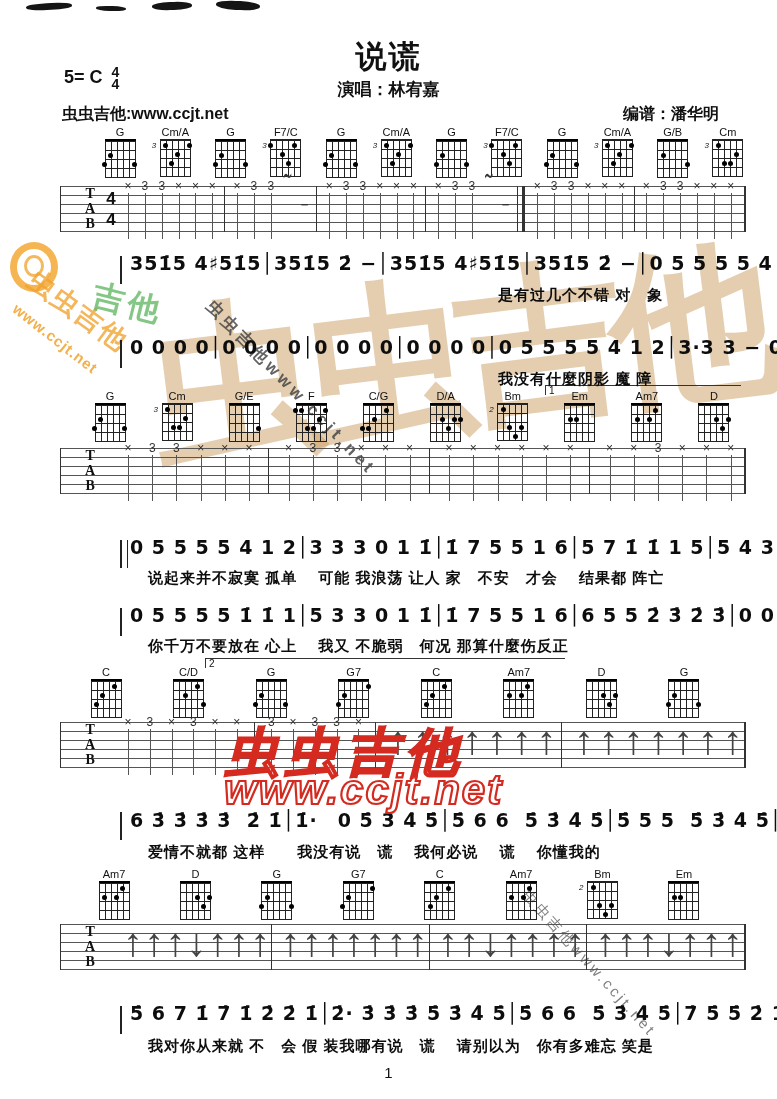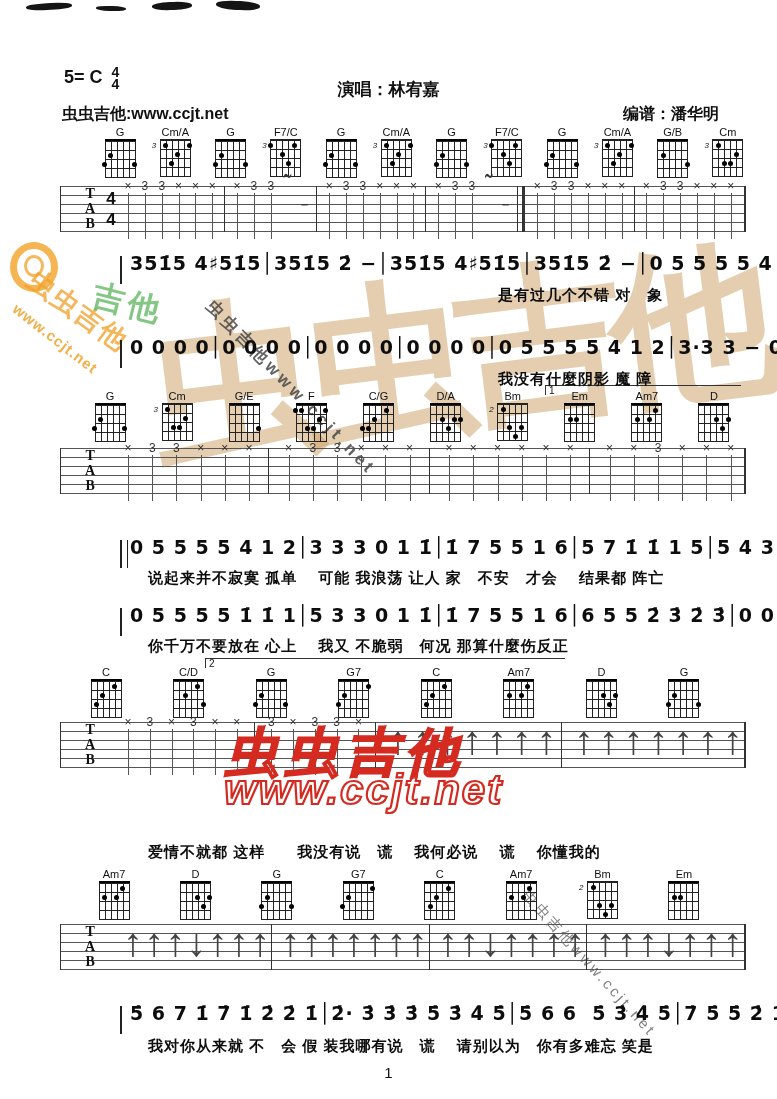--- a/index.html
+++ b/index.html
@@ -124,20 +124,21 @@
   <div class="abs wm-center">虫虫吉他</div>
   <div class="abs wm-center-diag">虫虫吉他www.ccjt.net</div>
   <div class="abs wm-logo"></div>
   <div class="abs wm-orange-1">虫虫吉他</div>
   <div class="abs wm-orange-2">www.ccjt.net</div>
   <div class="abs wm-green">吉他</div>
   <div class="abs wm-red-brand">虫虫吉他</div>
   <div class="abs wm-red-url">www.ccjt.net</div>
   <div class="abs wm-bottom-diag">虫虫吉他www.ccjt.net</div>
 
+  <div class="abs title">说谎</div>
   <div class="abs keysig">
     <span>5= C</span>
     <span class="frac">
       <span>4</span>
       <span>4</span>
     </span>
   </div>
   <div class="abs site">虫虫吉他:www.ccjt.net</div>
   <div class="abs performer">演唱：林宥嘉</div>
   <div class="abs arranger">编谱：潘华明</div>
@@ -657,20 +658,23 @@
   <div class="mline ml3 dbl">
     <div class="notes">0 5 5 5 5 4 1 2│3 3 3 0 1 1̇│1̇ 7 5 5 1 6│5 7 1̇ 1̇ 1 5│5 4 3 1 1 6̣ 2│2 − ──‖</div>
   </div>
   <div class="lyrics lyr3">说起来并不寂寞 孤单　 可能 我浪荡 让人 家　不安　才会　 结果都 阵亡</div>
 
   <div class="mline ml4">
     <div class="notes">0 5 5 5 5 1̇ 1̇ 1│5 3 3 0 1 1̇│1̇ 7 5 5 1 6│6 5 5 2̇ 3̇ 2̇ 3̇│0 0 0 0│0 0 0 0│</div>
   </div>
   <div class="lyrics lyr4">你千万不要放在 心上　 我又 不脆弱　何况 那算什麼伤反正</div>
 
+  <div class="mline ml5">
+    <div class="notes">6 3̇ 3̇ 3̇ 3̇  2̇ 1̇│1̇·　0 5̇ 3̇ 4̇ 5̇│5̇ 6 6  5̇ 3̇ 4̇ 5̇│5̇ 5 5  5̇ 3̇ 4̇ 5̇│</div>
+  </div>
   <div class="lyrics lyr5">爱情不就都 这样　　我没有说　谎　 我何必说　 谎　 你懂我的</div>
 
   <div class="mline ml6">
     <div class="notes">5̇ 6 7 1̇ 7̇ 1̇ 2̇ 2̇ 1̇│2̇· 3̇ 3̇ 3̇ 5̇ 3̇ 4̇ 5̇│5̇ 6 6  5̇ 3̇ 4̇ 5̇│7̇ 5̇ 5̇ 2̇ 1̇  3̇ 4̇│</div>
   </div>
   <div class="lyrics lyr6">我对你从来就 不　会 假 装我哪有说　谎　 请别以为　你有多难忘 笑是</div>
 
   <div class="abs pageno">1</div>
 </div>
 

